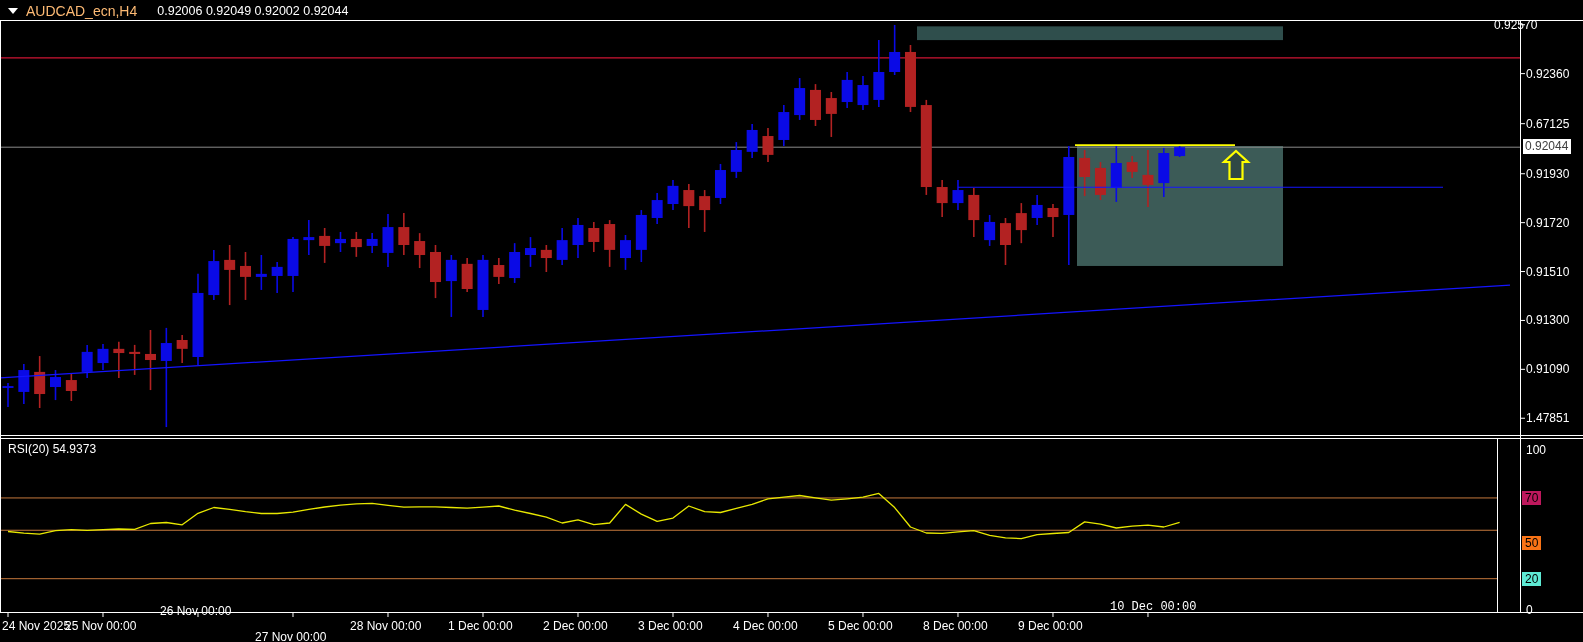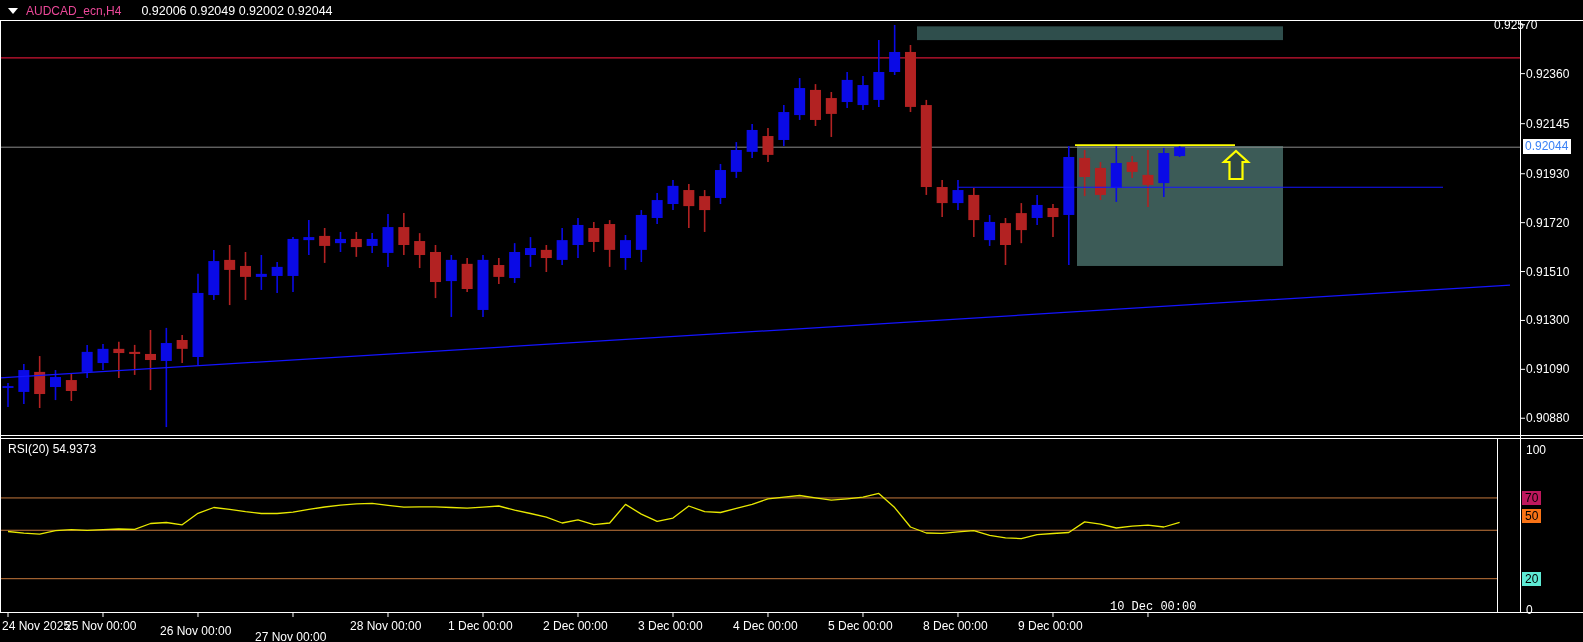--- a/index.html
+++ b/index.html
@@ -3,23 +3,23 @@
 <meta charset="utf-8">
 <style>
   html,body{margin:0;padding:0;background:#000;}
   #chart{position:relative;width:1583px;height:642px;background:#000;overflow:hidden;
          font-family:"Liberation Sans",sans-serif;}
   #plot{position:absolute;left:0;top:0;}
   .lbl{position:absolute;color:#fff;font-size:12px;line-height:14px;white-space:nowrap;}
   .titlebar{position:absolute;left:8px;top:3px;height:16px;display:flex;align-items:center;z-index:5;}
   .tri{width:0;height:0;border-left:5px solid transparent;border-right:5px solid transparent;
        border-top:6px solid #fff;display:inline-block;margin-right:8px;}
-  .sym{color:#ec4899;font-size:12px;}
+  .sym{color:#fdba74;font-size:14px;}
   .quote{color:#fff;font-size:12.5px;margin-left:20px;}
-  .ptag{position:absolute;background:#fff;color:#3b82f6;font-size:12px;line-height:15px;
+  .ptag{position:absolute;background:#fff;color:#404040;font-size:12px;line-height:15px;
         padding:0 3px 0 2px;z-index:4;}
   .ltag{position:absolute;color:#000;font-size:12px;line-height:14px;padding:0 3px;z-index:4;}
   .rsilbl{position:absolute;color:#fff;font-size:12px;z-index:4;}
 </style>
 </head>
 <body>
 
 <div id="chart">
   <svg id="plot" width="1583" height="642">
       <rect x="917" y="26.355455568055465" width="366" height="13.737907761529318" fill="#2F4E4C"></rect>
@@ -369,36 +369,36 @@
     <span class="tri"></span>
     <span class="sym">AUDCAD_ecn,H4</span>
     <span class="quote">0.92006 0.92049 0.92002 0.92044</span>
   </div>
 
   <div class="rsilbl" style="left:8px;top:442px;">RSI(20) 54.9373</div>
 
   <div id="labels">
       <div class="lbl" style="left:1494px;top:18px;">0.92570</div>
       <div class="lbl" style="left:1526px;top:67px;">0.92360</div>
-      <div class="lbl" style="left:1526px;top:117px;">0.92145</div>
+      <div class="lbl" style="left:1526px;top:117px;">0.67125</div>
       <div class="lbl" style="left:1526px;top:167px;">0.91930</div>
       <div class="lbl" style="left:1526px;top:216px;">0.91720</div>
       <div class="lbl" style="left:1526px;top:265px;">0.91510</div>
       <div class="lbl" style="left:1526px;top:313px;">0.91300</div>
       <div class="lbl" style="left:1526px;top:362px;">0.91090</div>
-      <div class="lbl" style="left:1526px;top:411px;">0.90880</div>
+      <div class="lbl" style="left:1526px;top:411px;">1.47851</div>
       <div class="ptag" style="left:1523px;top:139px;">0.92044</div>
       <div class="lbl" style="left:1526px;top:443px;">100</div>
       <div class="lbl" style="left:1526px;top:603px;">0</div>
       <div class="ltag" style="left:1522px;top:491px;background:#be185d;">70</div>
-      <div class="ltag" style="left:1522px;top:509px;background:#f97316;text-align:center;">50</div>
+      <div class="ltag" style="left:1522px;top:536px;background:#f97316;text-align:center;">50</div>
       <div class="ltag" style="left:1522px;top:572px;background:#5eead4;">20</div>
       <div class="lbl" style="top: 619px; left: 2px;">24 Nov 2025</div>
       <div class="lbl" style="top: 619px; left: 65px; text-align: center;">25 Nov 00:00</div>
-      <div class="lbl" style="top: 604px; left: 160px; margin-top: 20px;">26 Nov 00:00</div>
+      <div class="lbl" style="top: 604px; left: 160px;">26 Nov 00:00</div>
       <div class="lbl" style="top: 619px; left: 255px; margin-top: 11px;">27 Nov 00:00</div>
       <div class="lbl" style="top: 619px; left: 350px;">28 Nov 00:00</div>
       <div class="lbl" style="top: 619px; left: 448px;">1 Dec 00:00</div>
       <div class="lbl" style="top: 619px; left: 543px;">2 Dec 00:00</div>
       <div class="lbl" style="top: 619px; left: 638px;">3 Dec 00:00</div>
       <div class="lbl" style="top: 619px; left: 733px;">4 Dec 00:00</div>
       <div class="lbl" style="top: 619px; left: 828px;">5 Dec 00:00</div>
       <div class="lbl" style="top: 619px; left: 923px;">8 Dec 00:00</div>
       <div class="lbl" style="top: 619px; left: 1018px;">9 Dec 00:00</div>
       <div class="lbl" style="top: 600px; left: 1110px; font-family: Liberation Mono, monospace;">10 Dec 00:00</div>

